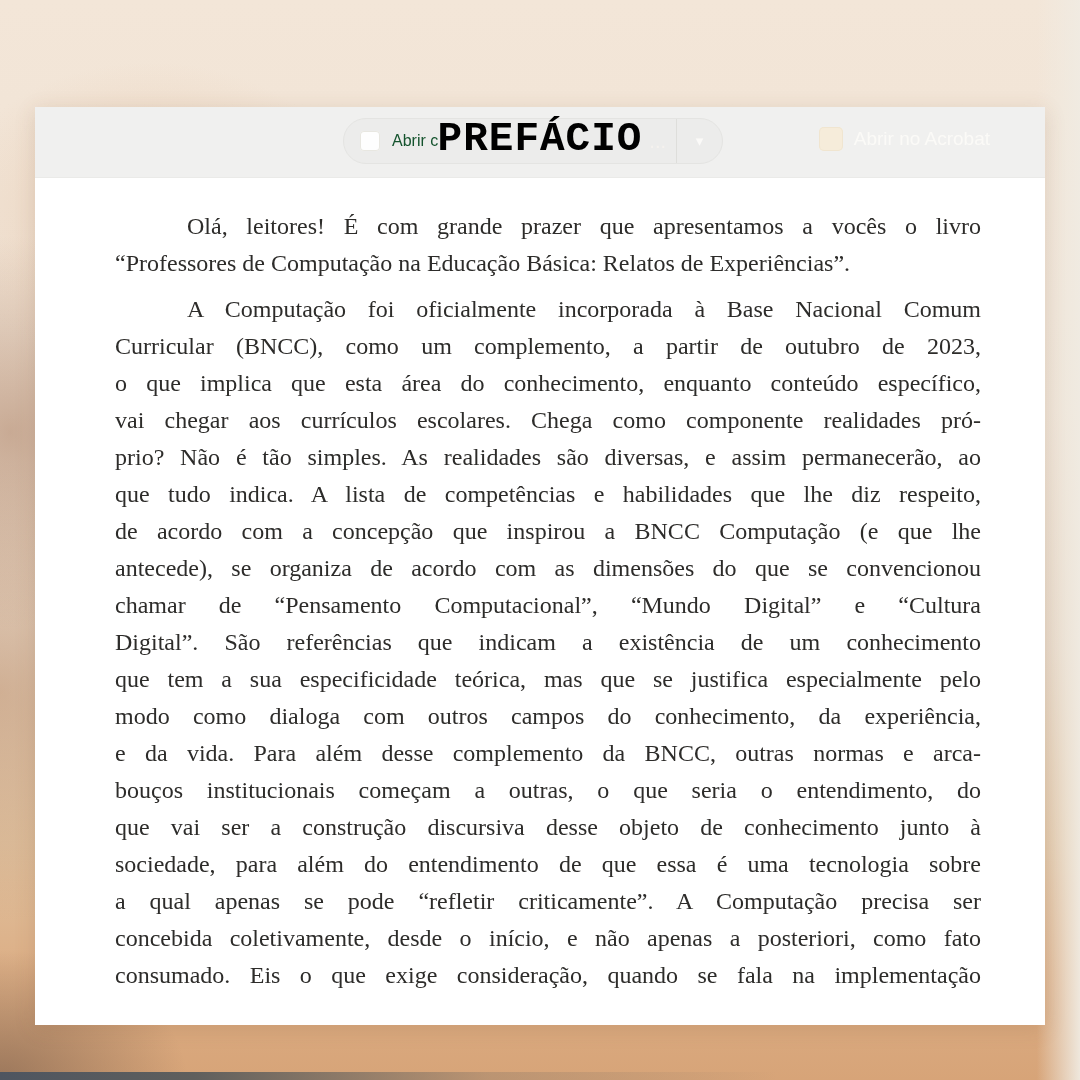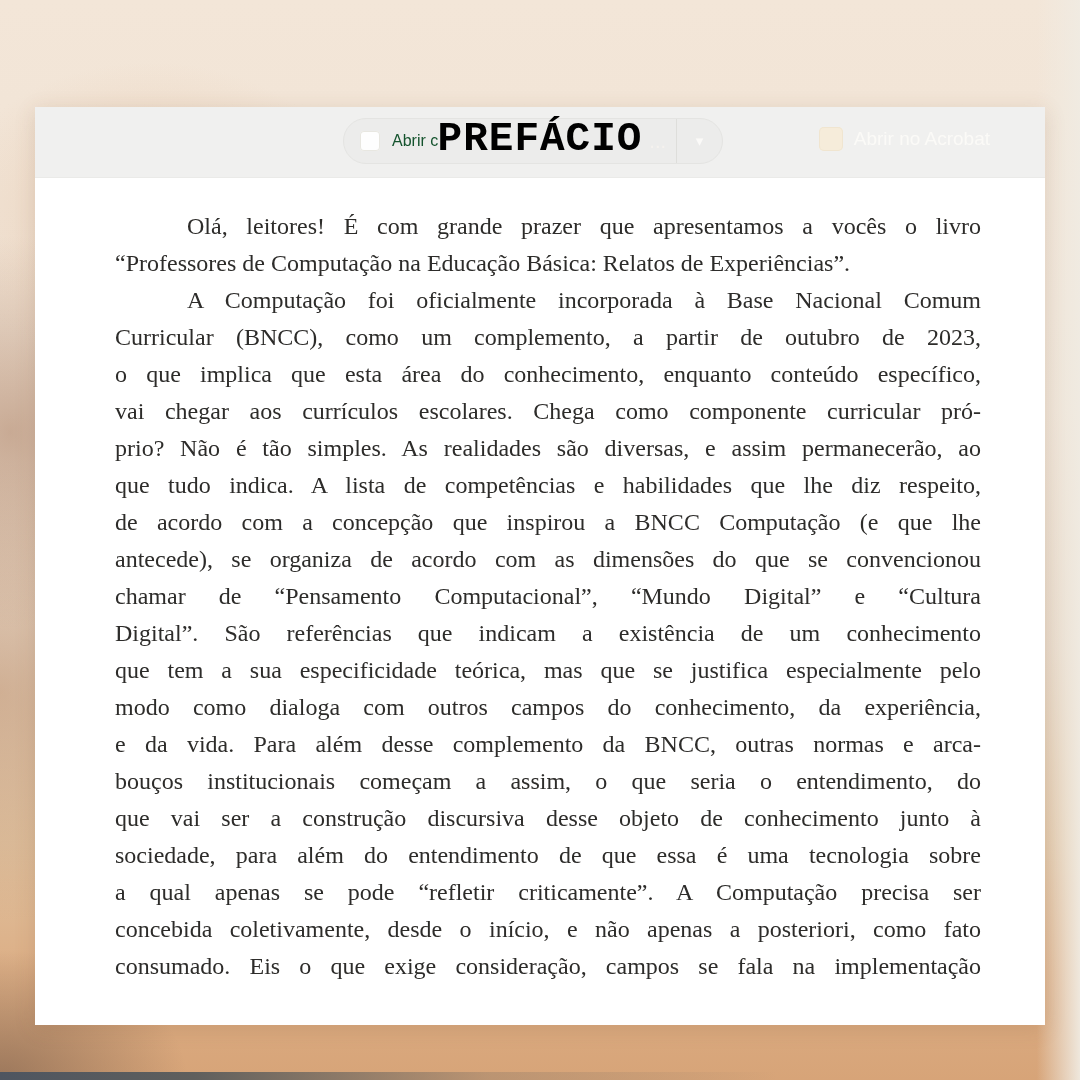--- a/index.html
+++ b/index.html
@@ -62,21 +62,21 @@
     box-shadow:inset 0 0 0 1px rgba(240,228,206,0.9);
   }
   .acrobat-label{font-size:19px;color:#fbfaf7;white-space:nowrap;}
   
   .content{
     padding:30px 64px 0 80px;
     font-family:"Liberation Serif",serif;font-size:24px;line-height:37px;
     color:#2d2c2a;
   }
   .para{margin:0;}
-  .para + .para{}
+  .para + .para{margin-top:9px;}
   .line{text-align:justify;text-align-last:justify;white-space:normal;}
   .line.first{text-indent:72px;}
   .line.last{text-align-last:left;}
 </style>
 </head>
 <body>
 
 <div class="bg"></div>
 <div class="bottom-strip"></div>
 
@@ -98,31 +98,31 @@
   </div>
   <div class="content" id="paragraphs">
       <div class="para">
         <div class="line first">Olá, leitores! É com grande prazer que apresentamos a vocês o livro</div>
         <div class="line last">“Professores de Computação na Educação Básica: Relatos de Experiências”.</div>
       </div>
       <div class="para">
         <div class="line first">A Computação foi oficialmente incorporada à Base Nacional Comum</div>
         <div class="line">Curricular (BNCC), como um complemento, a partir de outubro de 2023,</div>
         <div class="line">o que implica que esta área do conhecimento, enquanto conteúdo específico,</div>
-        <div class="line">vai chegar aos currículos escolares. Chega como componente curricular pró-</div>
+        <div class="line">vai chegar aos currículos escolares. Chega como componente realidades pró-</div>
         <div class="line">prio? Não é tão simples. As realidades são diversas, e assim permanecerão, ao</div>
         <div class="line">que tudo indica. A lista de competências e habilidades que lhe diz respeito,</div>
         <div class="line">de acordo com a concepção que inspirou a BNCC Computação (e que lhe</div>
         <div class="line">antecede), se organiza de acordo com as dimensões do que se convencionou</div>
         <div class="line">chamar de “Pensamento Computacional”, “Mundo Digital” e “Cultura</div>
         <div class="line">Digital”. São referências que indicam a existência de um conhecimento</div>
         <div class="line">que tem a sua especificidade teórica, mas que se justifica especialmente pelo</div>
         <div class="line">modo como dialoga com outros campos do conhecimento, da experiência,</div>
         <div class="line">e da vida. Para além desse complemento da BNCC, outras normas e arca-</div>
-        <div class="line">bouços institucionais começam a assim, o que seria o entendimento, do</div>
+        <div class="line">bouços institucionais começam a outras, o que seria o entendimento, do</div>
         <div class="line">que vai ser a construção discursiva desse objeto de conhecimento junto à</div>
         <div class="line">sociedade, para além do entendimento de que essa é uma tecnologia sobre</div>
         <div class="line">a qual apenas se pode “refletir criticamente”. A Computação precisa ser</div>
         <div class="line">concebida coletivamente, desde o início, e não apenas a posteriori, como fato</div>
-        <div class="line">consumado. Eis o que exige consideração, campos se fala na implementação</div>
+        <div class="line">consumado. Eis o que exige consideração, quando se fala na implementação</div>
       </div>
     </div>
 </div>
 
 </body></html>

